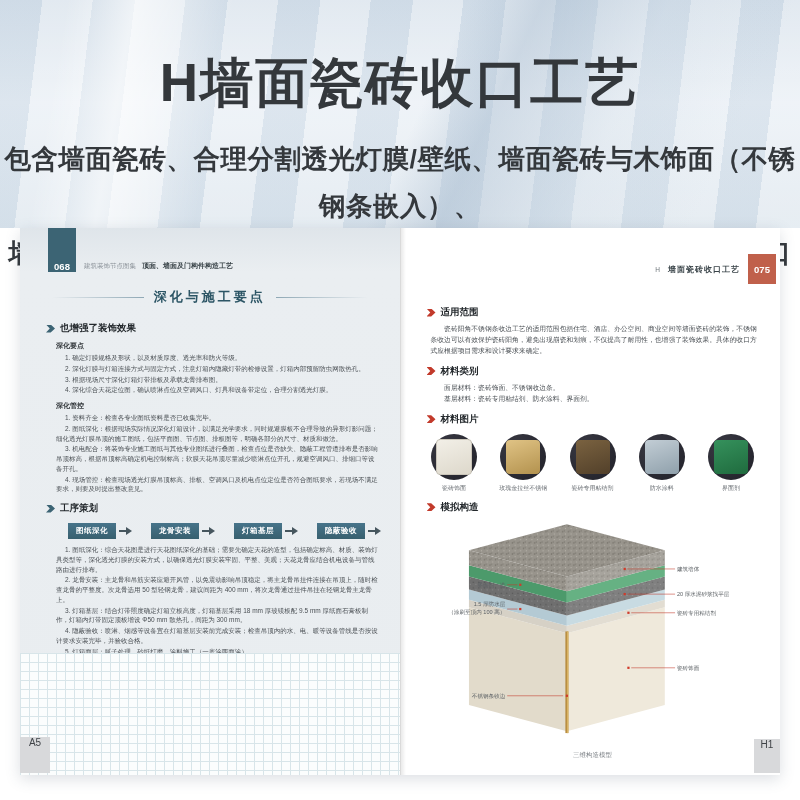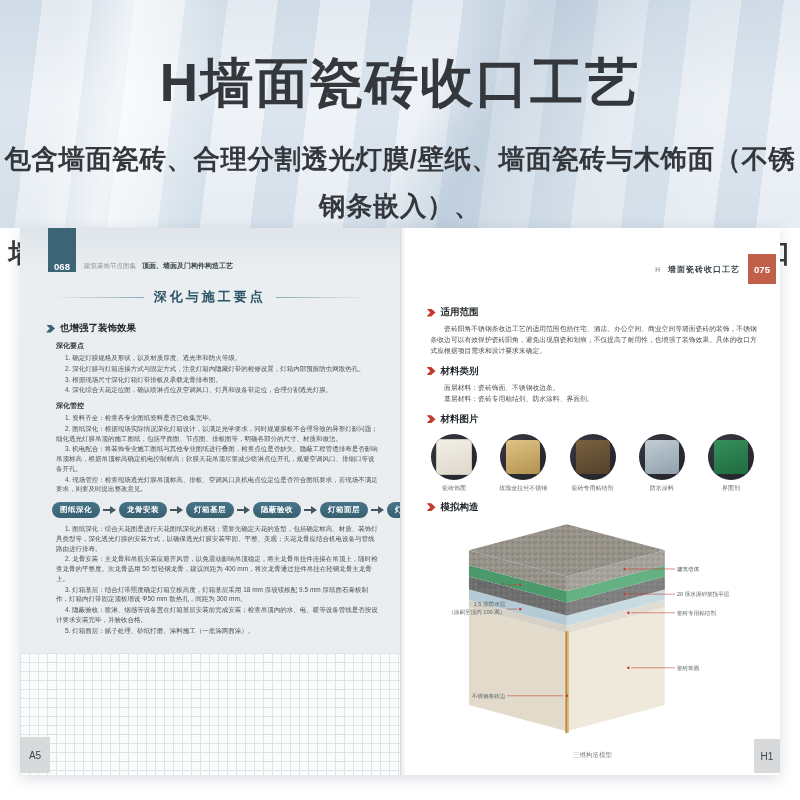--- a/index.html
+++ b/index.html
@@ -44,30 +44,30 @@
   .mark{width:9px;height:8px;flex:none;clip-path:polygon(0 0,52% 0,100% 50%,52% 100%,0 100%,42% 50%);}
   .mark.teal{background:#3c6474;}
   .mark.red{background:#c23a2b;}
   .sec-head .lbl{font-size:9.5px;font-weight:700;color:#23282c;}
   .subhead{font-size:7px;font-weight:700;color:#33383c;margin:6px 0 2px 10px;}
   .item{font-size:6.5px;line-height:1.5;color:#4b5055;margin:0 0 1px 10px;text-indent:1.4em;}
 
   
   .flow{display:flex;align-items:center;margin:8px 0 6px 6px;}
   .pill{background:linear-gradient(180deg,#47748a,#38606f);color:#fff;font-size:7.5px;font-weight:700;
-    padding:3px 8px;border-radius:8px;white-space:nowrap;flex:none;letter-spacing:.5px;}
+    padding:3px 8px;border-radius:0;white-space:nowrap;flex:none;letter-spacing:.5px;margin-left:16px;}
   .farrow{width:13px;height:9px;flex:none;margin:0 3px;position:relative;}
   .farrow::before{content:"";position:absolute;left:0;top:3.5px;width:7px;height:2px;background:#46565e;}
   .farrow::after{content:"";position:absolute;right:0;top:0;width:0;height:0;
     border-left:6px solid #46565e;border-top:4.5px solid transparent;border-bottom:4.5px solid transparent;}
 
   .gridpaper{position:absolute;left:0;right:0;bottom:0;height:122px;background-color:#fbfdfd;
     background-image:linear-gradient(#d8e5e9 1px,transparent 1px),linear-gradient(90deg,#d8e5e9 1px,transparent 1px);
     background-size:9px 9px;}
-  .corner-tab{position:absolute;bottom:2px;display:flex;align-items:center;justify-content:center;
+  .corner-tab{position:absolute;bottom:2px;display:flex;justify-content:center;
     background:#d8d9db;color:#3f4347;font-size:10px;font-weight:400;}
   .tab-a5{left:0;width:30px;height:36px;}
   .tab-h1{right:0;width:26px;height:34px;}
 
   
   .rp-header{position:absolute;top:26px;right:4px;display:flex;align-items:center;gap:8px;}
   .rp-header .letter{font-size:6.5px;color:#6e757b;}
   .rp-header .chap{font-size:8px;font-weight:700;color:#3a4449;letter-spacing:1px;}
   .rp-pageno{width:28px;height:30px;background:#c0604b;color:#fff;font-size:9.5px;font-weight:700;
     display:flex;align-items:center;justify-content:center;}
@@ -134,20 +134,24 @@
         <p class="item">2. 深化灯膜与灯箱连接方式与固定方式，注意灯箱内隐藏灯带的检修设置，灯箱内部预留防虫网散热孔。</p>
         <p class="item">3. 根据现场尺寸深化灯箱灯带排板及承载龙骨排布图。</p>
         <p class="item">4. 深化综合天花定位图，确认喷淋点位及空调风口、灯具和设备带定位，合理分割透光灯膜。</p>
 
         <div class="subhead">深化管控</div>
         <p class="item">1. 资料齐全：检查各专业图纸资料是否已收集完毕。</p>
         <p class="item">2. 图纸深化：根据现场实际情况深化灯箱设计，以满足光学要求，同时规避膜板不合理导致的异形灯影问题；细化透光灯膜吊顶的施工图纸，包括平面图、节点图、排板图等，明确各部分的尺寸、材质和做法。</p>
         <p class="item">3. 机电配合：将装饰专业施工图纸与其他专业图纸进行叠图，检查点位是否缺失、隐蔽工程管道排布是否影响吊顶标高，根据吊顶标高确定机电控制标高；软膜天花吊顶尽量减少喷淋点位开孔，规避空调风口、排烟口等设备开孔。</p>
         <p class="item">4. 现场管控：检查现场透光灯膜吊顶标高、排板、空调风口及机电点位定位是否符合图纸要求，若现场不满足要求，则要及时提出整改意见。</p>
 
+        <div class="sec-head">
+          <span class="mark teal"></span>
+          <span class="lbl">工序策划</span>
+        </div>
         <div class="flow">
           <span class="pill">图纸深化</span>
           <span class="farrow"></span>
           <span class="pill">龙骨安装</span>
           <span class="farrow"></span>
           <span class="pill">灯箱基层</span>
           <span class="farrow"></span>
           <span class="pill">隐蔽验收</span>
           <span class="farrow"></span>
           <span class="pill">灯箱面层</span>

